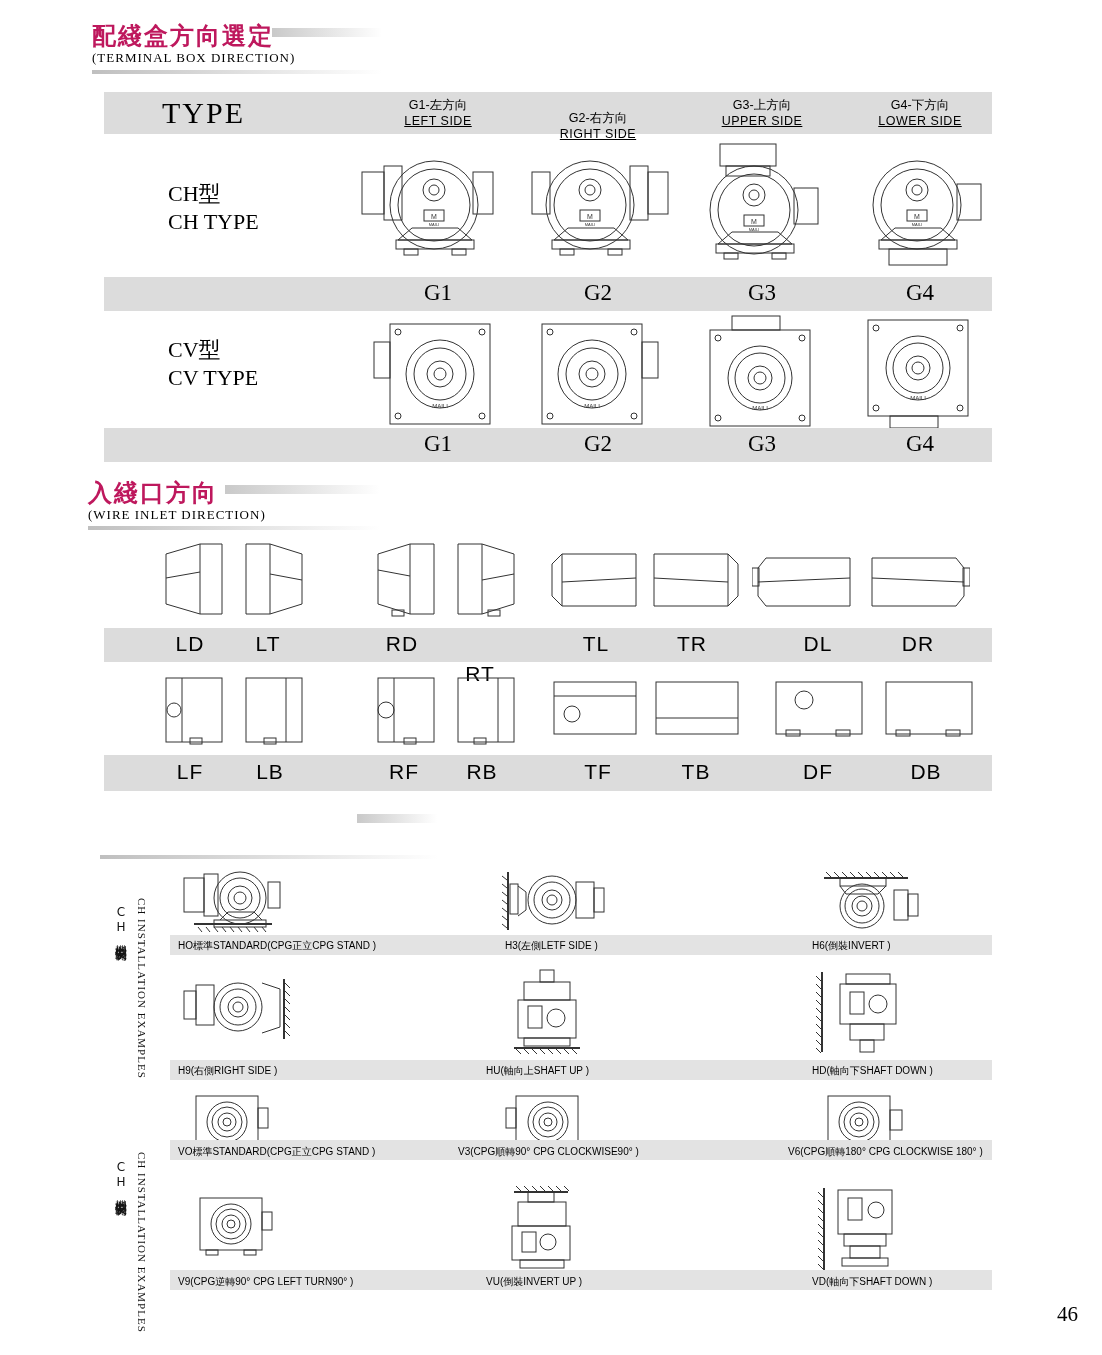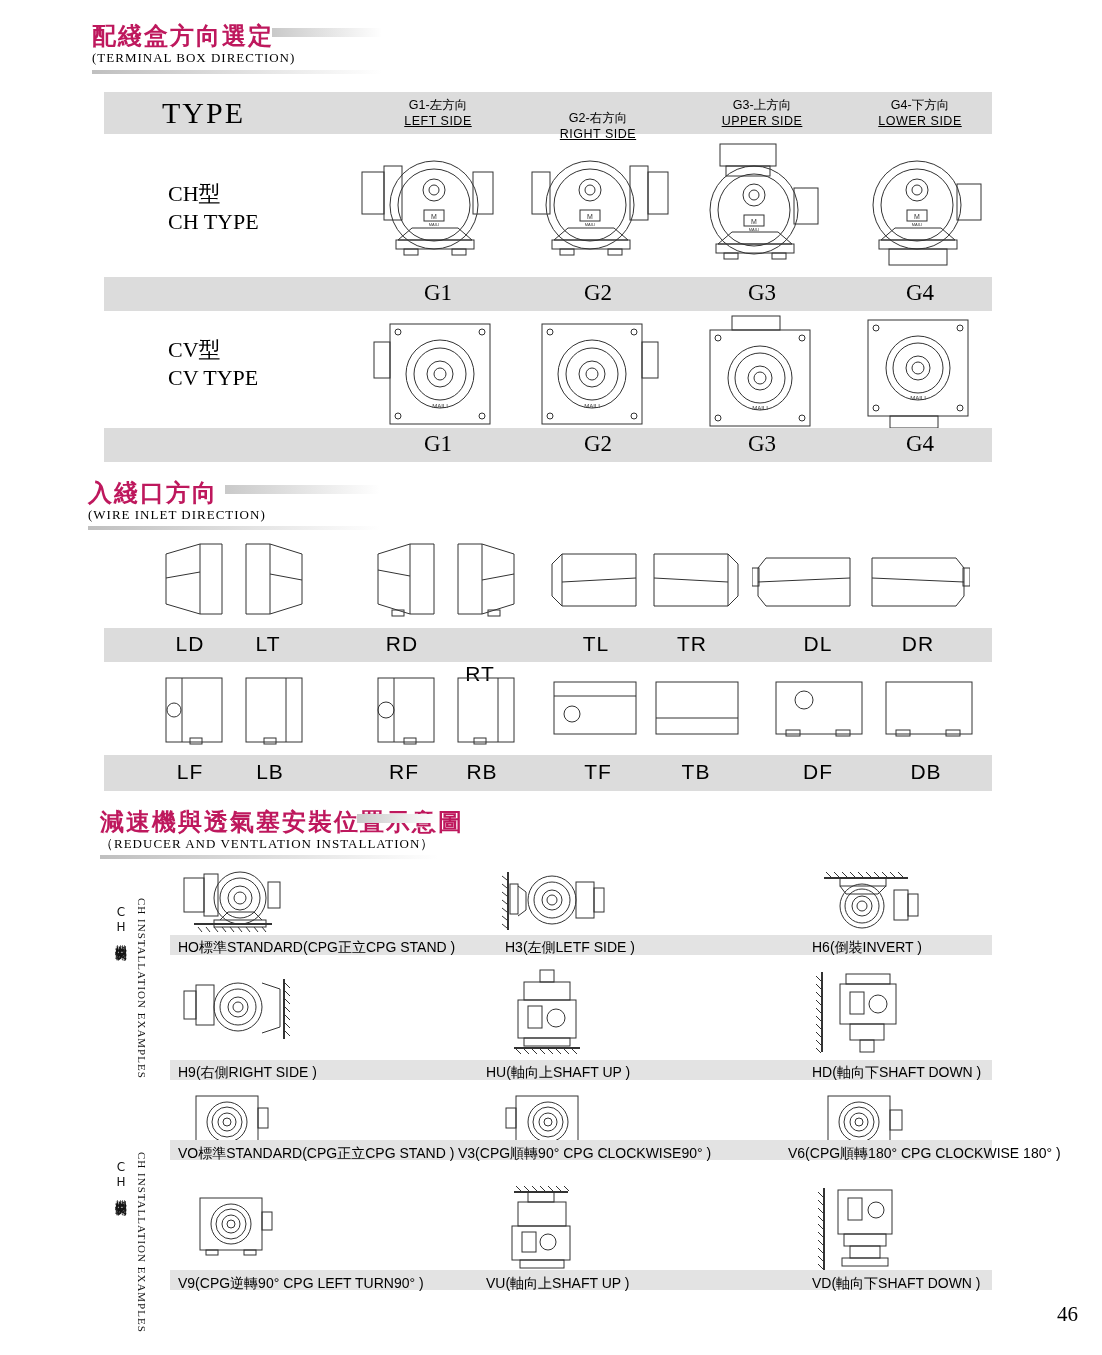--- a/index.html
+++ b/index.html
@@ -55,21 +55,21 @@
     position:absolute;font-family:"Liberation Sans", sans-serif;font-size:21px;color:#000;
     text-align:center;white-space:nowrap;letter-spacing:1px;
   }
 
   
   .fig{position:absolute;}
   .fig svg{display:block;}
 
   
   .cap{
-    position:absolute;font-size:14px;color:#000;white-space:nowrap;
+    position:absolute;font-size:10px;color:#000;white-space:nowrap;
     font-family:"Liberation Sans", sans-serif;
   }
   .vert{
     position:absolute;writing-mode:vertical-rl;text-orientation:upright;
     font-size:12px;letter-spacing:1px;white-space:nowrap;
     font-family:"DejaVu Sans", sans-serif;
   }
   .vert.en{
     text-orientation:mixed;font-family:"Liberation Serif", serif;font-size:11px;letter-spacing:1px;
   }
@@ -404,24 +404,20 @@
   <div class="band" style="left:104px;top:755px;width:888px;height:36px;"></div>
   <div class="wcode" style="left:150px;top:760px;width:80px;">LF</div>
   <div class="wcode" style="left:230px;top:760px;width:80px;">LB</div>
   <div class="wcode" style="left:364px;top:760px;width:80px;">RF</div>
   <div class="wcode" style="left:442px;top:760px;width:80px;">RB</div>
   <div class="wcode" style="left:558px;top:760px;width:80px;">TF</div>
   <div class="wcode" style="left:656px;top:760px;width:80px;">TB</div>
   <div class="wcode" style="left:778px;top:760px;width:80px;">DF</div>
   <div class="wcode" style="left:886px;top:760px;width:80px;">DB</div>
 
-  <div class="sec-head" style="left:100px;top:812px;">
-    <div class="cn">減速機與透氣塞安裝位置示意圖</div>
-    <div class="en">（REDUCER AND VENTLATION INSTALLATION）</div>
-  </div>
   <div class="rule" style="left:357px;top:814px;width:80px;"></div>
   <div class="rule" style="left:100px;top:855px;width:338px;height:4px;background:linear-gradient(to right,#bfbfbf,#ffffff);"></div>
 
   <div class="vert" style="left:112px;top:905px;height:160px;">CH機型安裝範例</div>
   <div class="vert en" style="left:136px;top:898px;height:170px;">CH INSTALLATION EXAMPLES</div>
   <div class="vert" style="left:112px;top:1160px;height:160px;">CH機型安裝範例</div>
   <div class="vert en" style="left:136px;top:1152px;height:170px;">CH INSTALLATION EXAMPLES</div>
 
   <div class="fig" style="left:176px;top:868px;">
     <svg width="110" height="66" viewBox="0 0 110 66" fill="none" stroke="#333" stroke-width="1">
@@ -589,17 +585,17 @@
       <rect x="38" y="16" width="14" height="22"></rect>
       <circle cx="66" cy="28" r="8"></circle>
       <rect x="34" y="52" width="42" height="12"></rect>
       <rect x="40" y="64" width="30" height="12"></rect>
       <rect x="32" y="76" width="46" height="8"></rect>
     </svg>
   </div>
 
   <div class="band light" style="left:170px;top:1270px;width:822px;height:20px;"></div>
   <div class="cap" style="left:178px;top:1275px;">V9(CPG逆轉90°  CPG LEFT TURN90°   )</div>
-  <div class="cap" style="left:486px;top:1275px;">VU(軸向上SHAFT UP )</div>
+  <div class="cap" style="left:486px;top:1275px;">VU(倒裝INVERT UP )</div>
   <div class="cap" style="left:812px;top:1275px;">VD(軸向下SHAFT DOWN )</div>
 
   <div class="pagenum">46</div>
 </div>
 
 </body></html>

